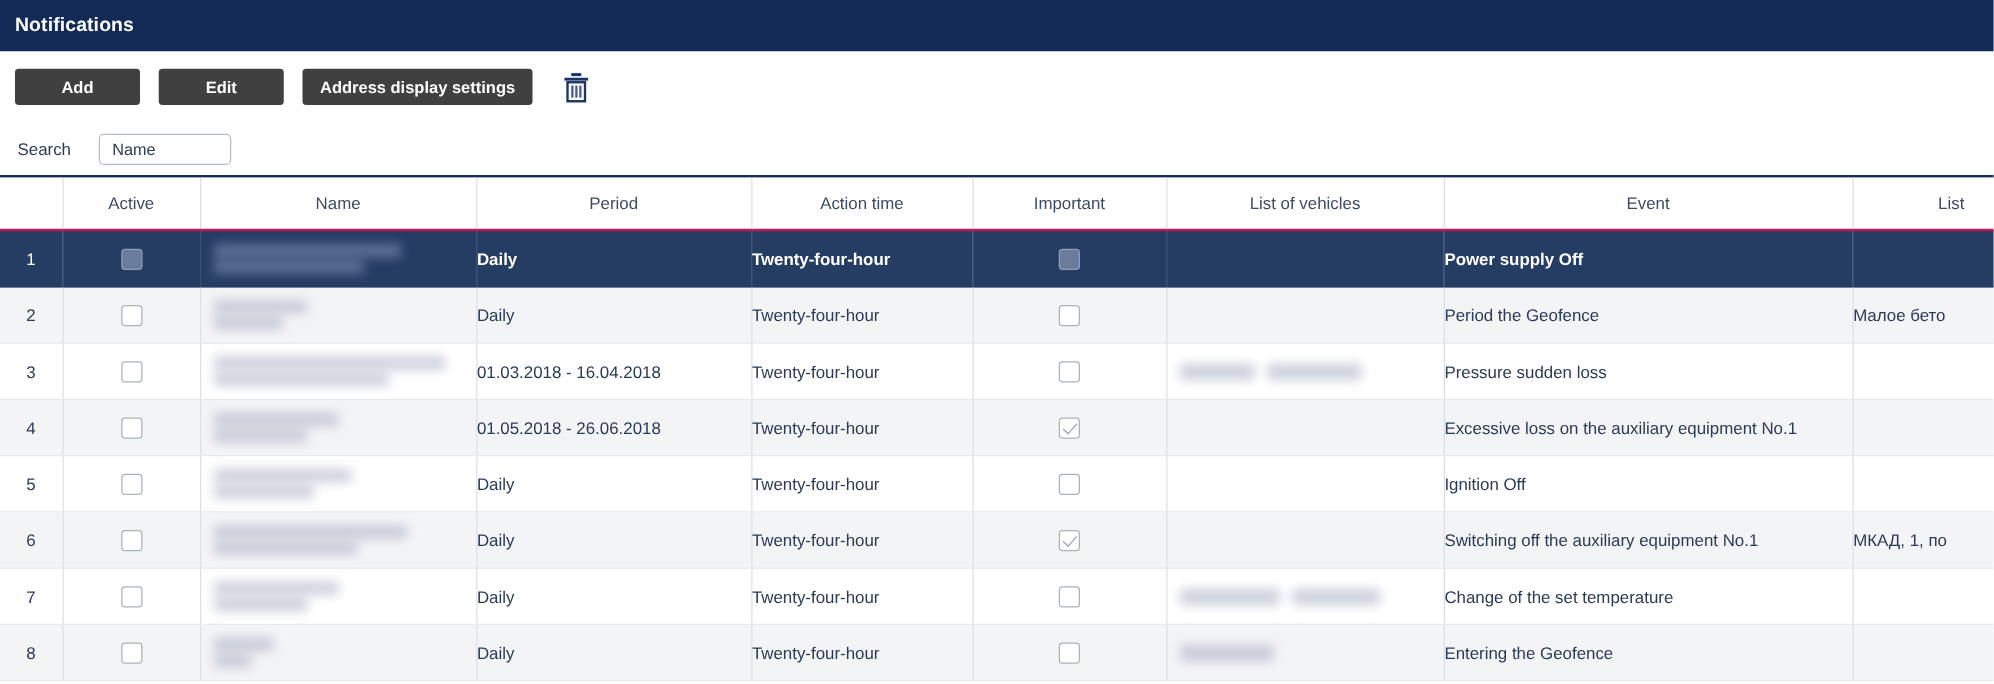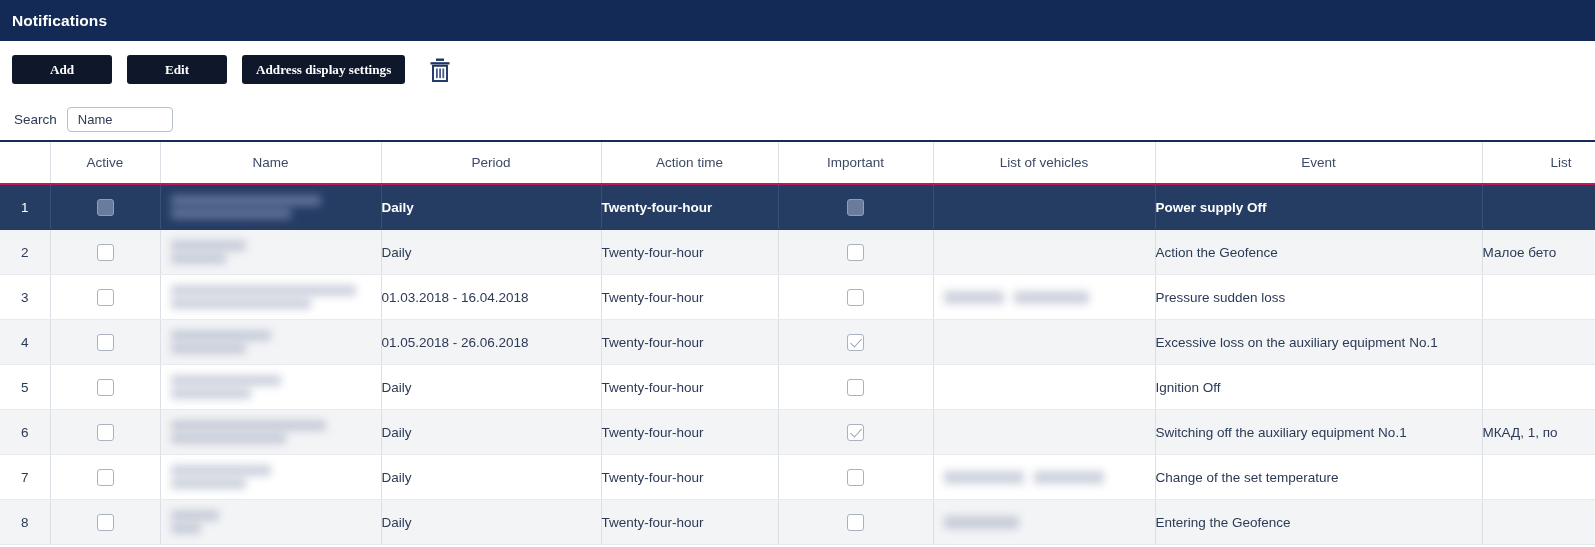--- a/index.html
+++ b/index.html
@@ -63,26 +63,26 @@
 
   
   .toolbar {
     height: 57px;
     display: flex;
     align-items: center;
     padding-left: 12px;
     box-sizing: border-box;
   }
   .btn {
-    background: #0f172a;
+    background: #404040;
     color: #ffffff;
     border: none;
     border-radius: 3px;
     height: 29px;
-    font-family: Liberation Serif, serif;
+    font-family: Liberation Sans, sans-serif;
     font-size: 13.2px;
     font-weight: bold;
     cursor: pointer;
     padding: 0 14px;
     margin-right: 15px;
     white-space: nowrap;
   }
   .btn-add { width: 100px; }
   .btn-edit { width: 100px; }
   .btn-addr { min-width: 160px; }
@@ -103,21 +103,21 @@
   .filterbar {
     height: 42px;
     display: flex;
     align-items: center;
     padding-left: 14px;
     box-sizing: border-box;
   }
   .filter-label {
     font-size: 13.5px;
     color: #2b3a55;
-    margin-right: 10px;
+    margin-right: 22px;
   }
   .select-box {
     width: 106px;
     height: 25px;
     border: 1px solid #b7bdc9;
     border-radius: 4px;
     background: #ffffff;
     display: flex;
     align-items: center;
     justify-content: space-between;
@@ -303,21 +303,21 @@
           <td>
             <div class="blur-stack">
               <div class="blur-line" style="width: 75px; height: 11px;"></div>
               <div class="blur-line" style="width: 55px; height: 11px;"></div>
             </div>
           </td>
           <td class="cell-pad">Daily</td>
           <td class="cell-pad">Twenty-four-hour</td>
           <td class="cell-center"><span class="cbx"></span></td>
           <td></td>
-          <td class="cell-pad">Action the Geofence</td>
+          <td class="cell-pad">Period the Geofence</td>
           <td class="cell-pad">Малое бето</td>
         </tr>
         <tr class="odd">
           <td class="cell-idx">3</td>
           <td class="cell-center"><span class="cbx"></span></td>
           <td>
             <div class="blur-stack">
               <div class="blur-line" style="width: 185px; height: 11px;"></div>
               <div class="blur-line" style="width: 140px; height: 11px;"></div>
             </div>

